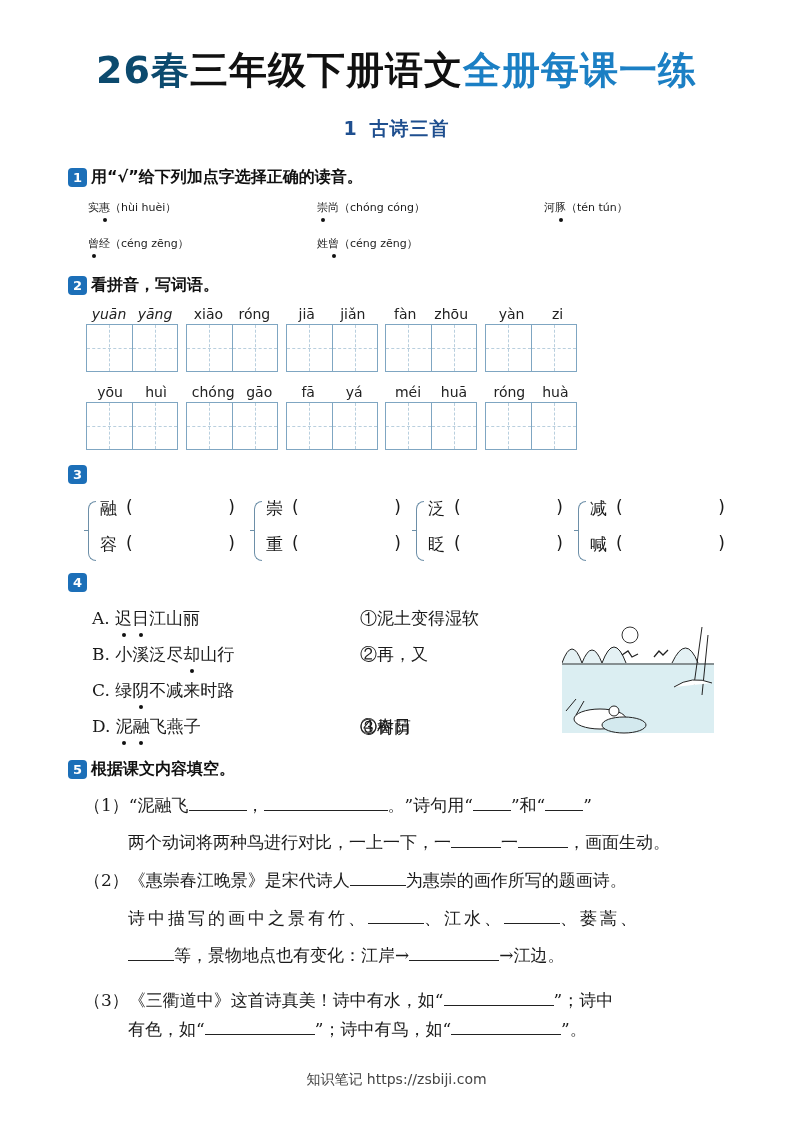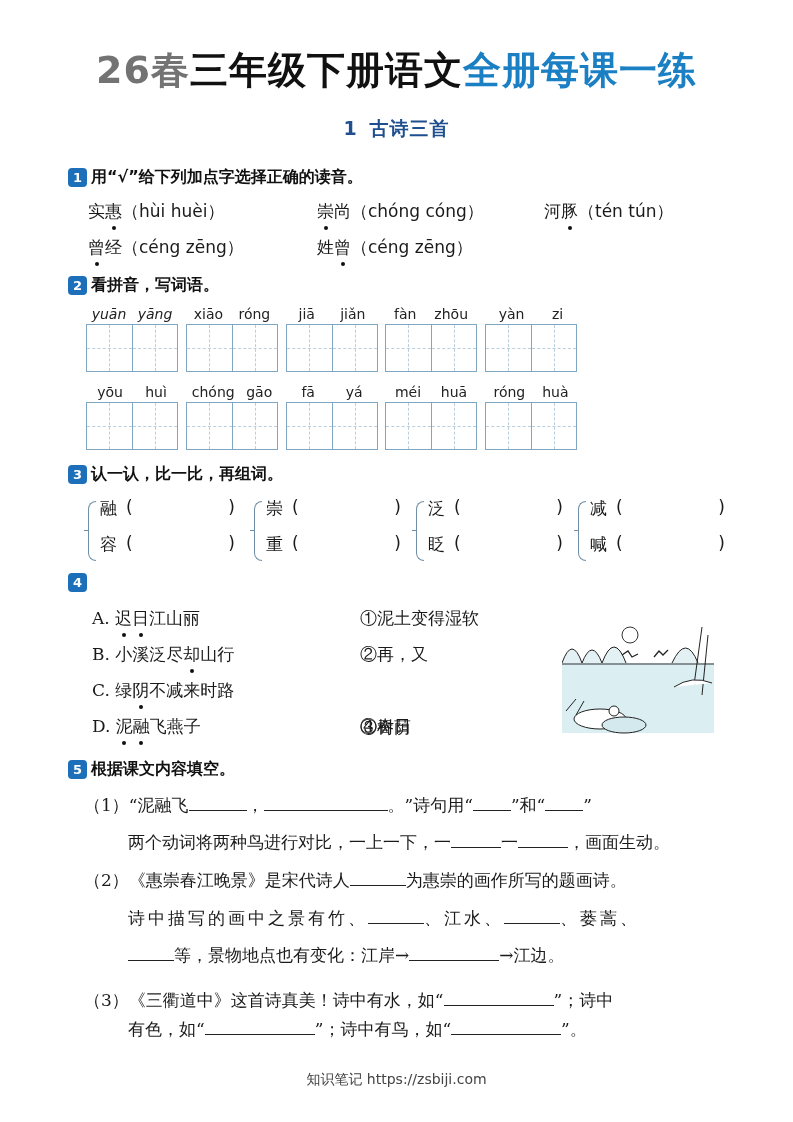--- a/index.html
+++ b/index.html
@@ -4,42 +4,42 @@
 <style>
   * { margin: 0; padding: 0; box-sizing: border-box; }
   html, body { width: 793px; height: 1122px; background: #ffffff; overflow: hidden; }
   body { position: relative; font-family: "DejaVu Serif", "Liberation Serif", serif; color: #1a1a1a; }
 
   .title {
     position: absolute; top: 44px; left: 0; width: 793px; text-align: center;
     font-family: "DejaVu Sans", "Liberation Sans", sans-serif; font-weight: bold;
     font-size: 38px; line-height: 52px; letter-spacing: 1px; white-space: nowrap;
   }
-  .title .red { color: #737373; }
+  .title .red { color: #0c4a6e; }
   .title .black { color: #111111; }
   .title .blue { color: #1b7fc4; }
 
   .lesson {
     position: absolute; top: 116px; left: 0; width: 793px; text-align: center;
     font-family: "DejaVu Sans", "Liberation Sans", sans-serif; font-weight: bold;
     font-size: 19px; color: #1f4f8f; letter-spacing: 1px;
   }
   .lesson .num { margin-right: 12px; }
 
   .qhead {
     position: absolute; left: 68px; height: 22px; display: flex; align-items: center;
     font-family: "DejaVu Sans", "Liberation Sans", sans-serif; font-weight: bold; font-size: 16px; color: #111;
   }
   .qnum {
     display: inline-flex; align-items: center; justify-content: center;
     width: 19px; height: 19px; border-radius: 4px; background: #1c6fb8; color: #fff;
     font-size: 13px; font-weight: bold; margin-right: 4px;
   }
 
-  .pinyin-row { position: absolute; font-family: "DejaVu Sans", "Liberation Sans", sans-serif; font-size: 17px; white-space: nowrap; }
+  .pinyin-row { position: absolute; font-family: "DejaVu Sans", "Liberation Sans", sans-serif; font-size: 11px; white-space: nowrap; }
   .dot-under { position: relative; display: inline-block; }
   .dot-under::after {
     content: ""; position: absolute; left: 50%; bottom: -7px; width: 4px; height: 4px;
     margin-left: -2px; border-radius: 50%; background: #111;
   }
 
   .grid-item { position: absolute; width: 92px; }
   .grid-item .py {
     display: flex; justify-content: space-around; font-family: "DejaVu Sans", "Liberation Sans", sans-serif;
     font-size: 14px; height: 18px; line-height: 18px; color: #222;
@@ -203,21 +203,20 @@
       <span>huà</span>
     </div>
   <div class="boxes">
       <div class="box"></div>
       <div class="box"></div>
     </div>
 </div>
 
 <div class="qhead" style="top:463px;">
   <span class="qnum">3</span>
-  <span>认一认，比一比，再组词。</span>
 </div>
 
 <div class="pair" style="left:88px; top:497px;">
   <div class="brace"></div>
   <div class="line" style="top:0;">
       <span class="c">融</span>
       <span class="p1">(</span>
       <span class="p2">)</span>
     </div>
   <div class="line" style="top:36px;">

